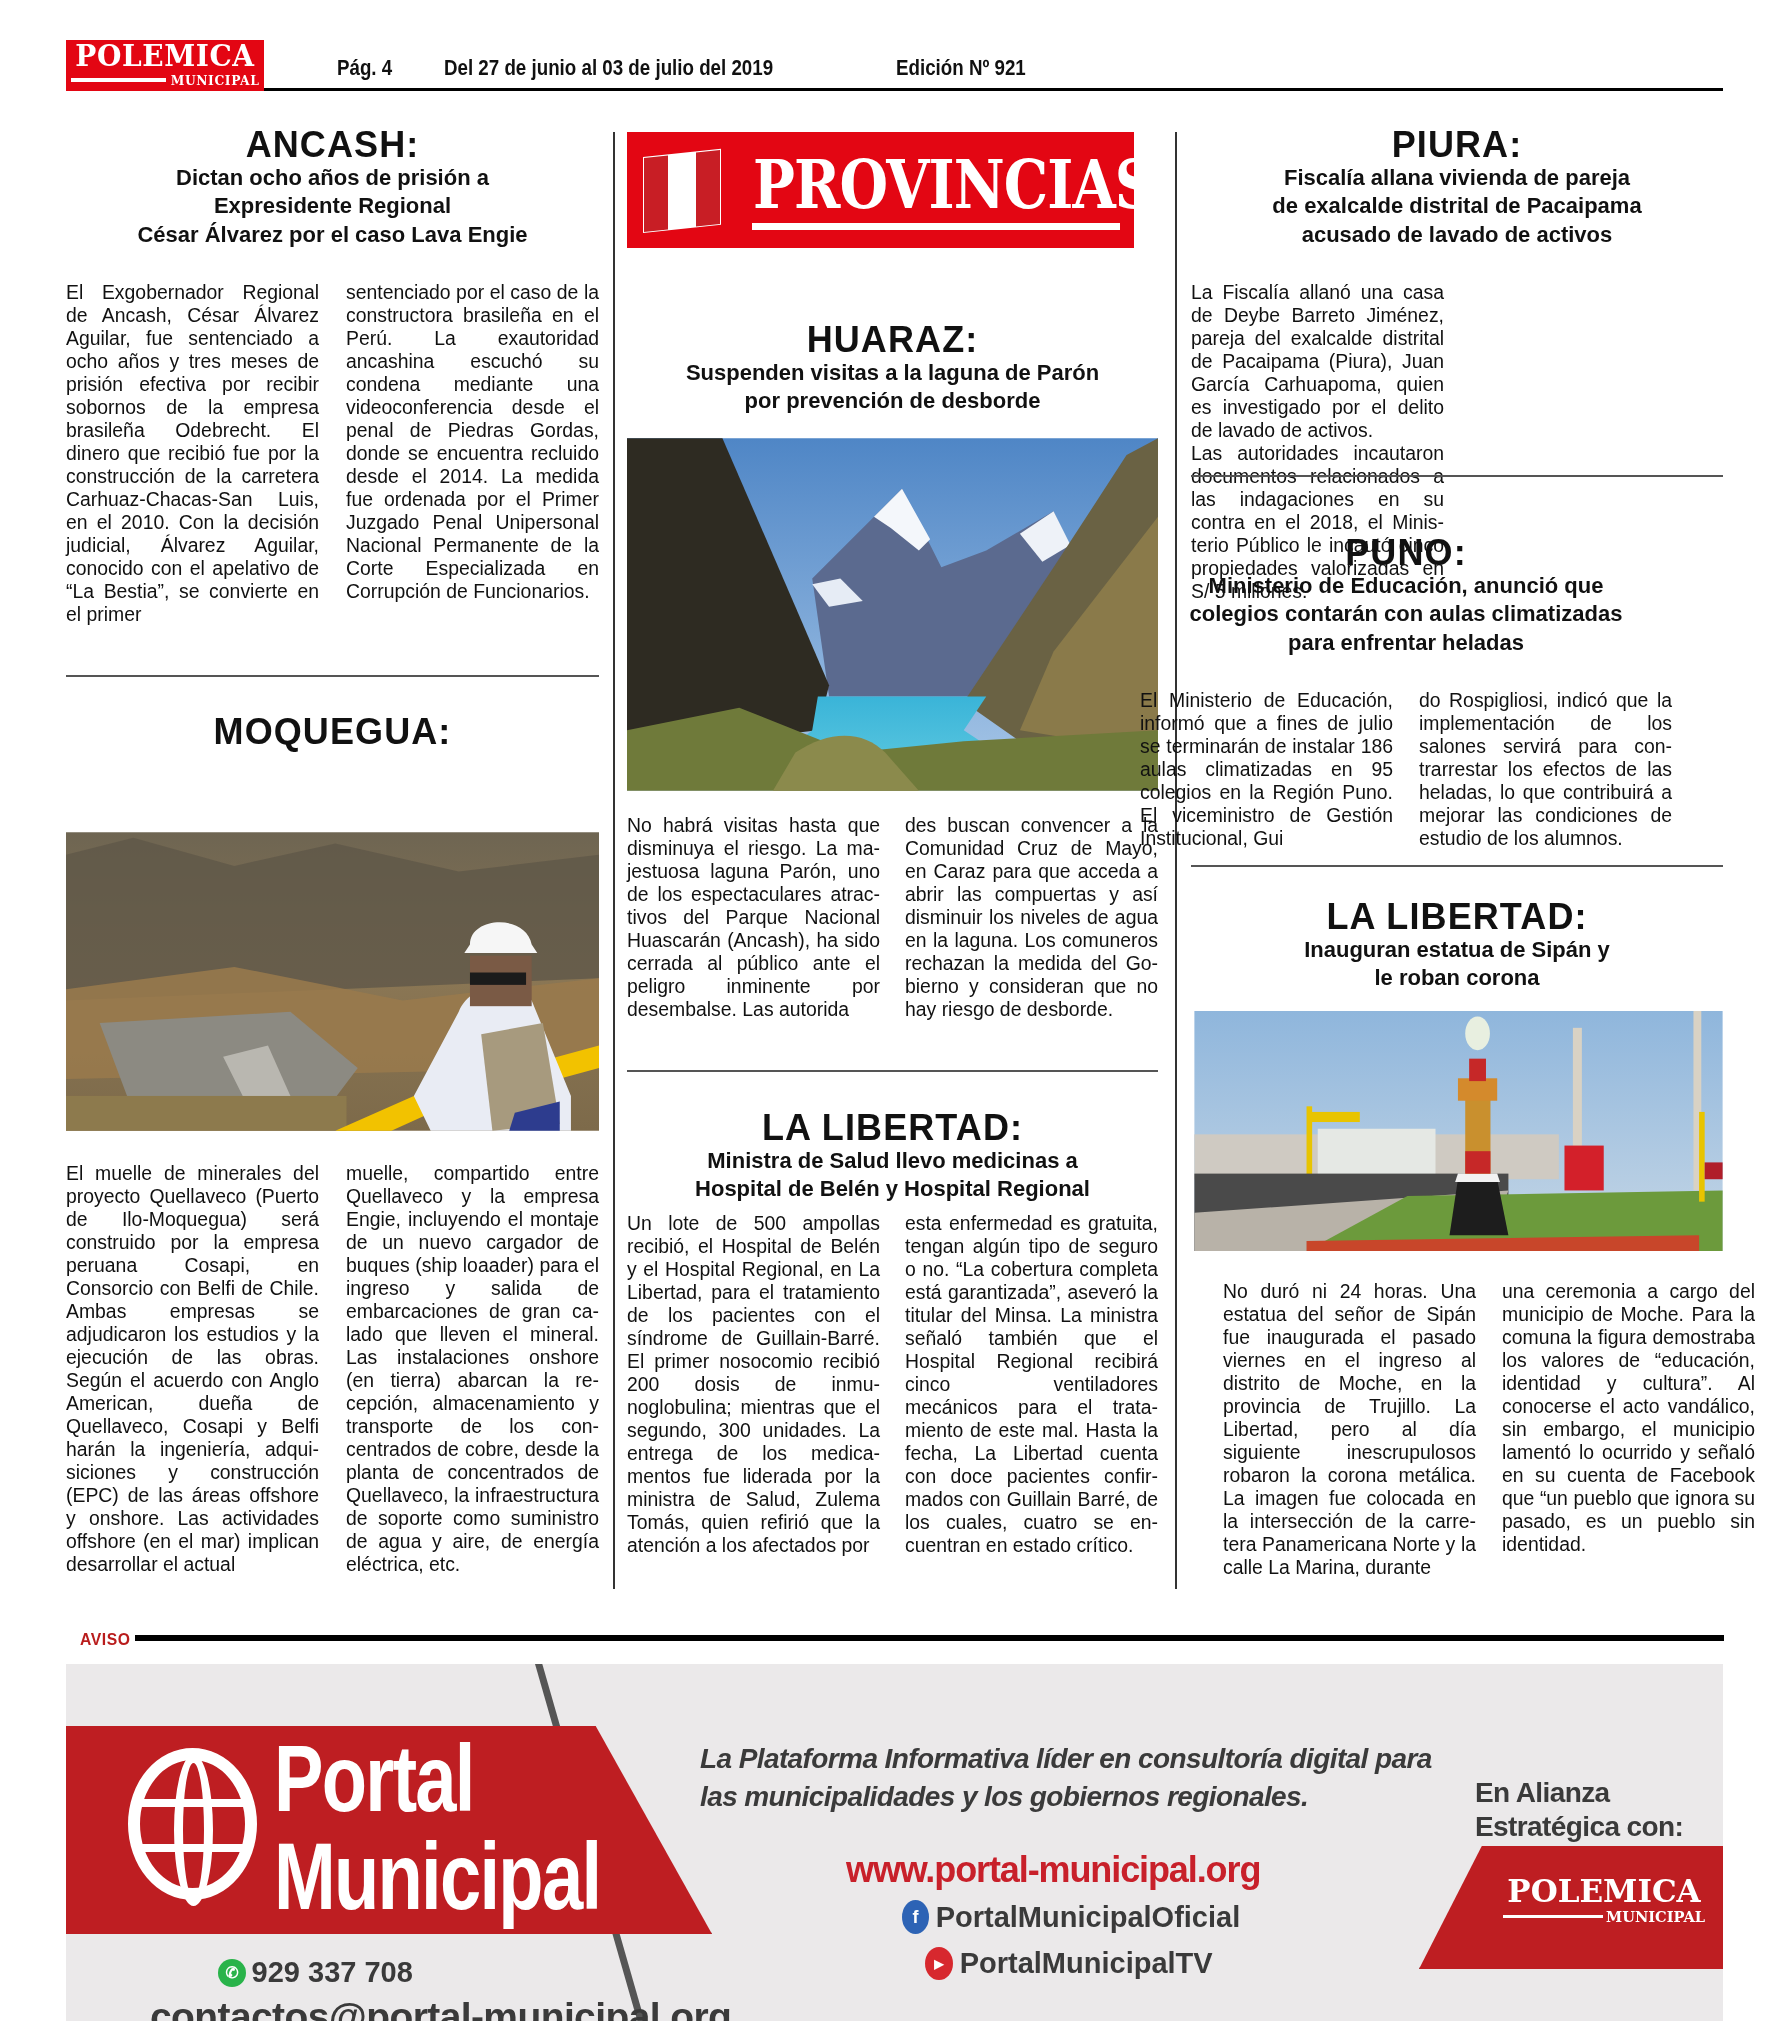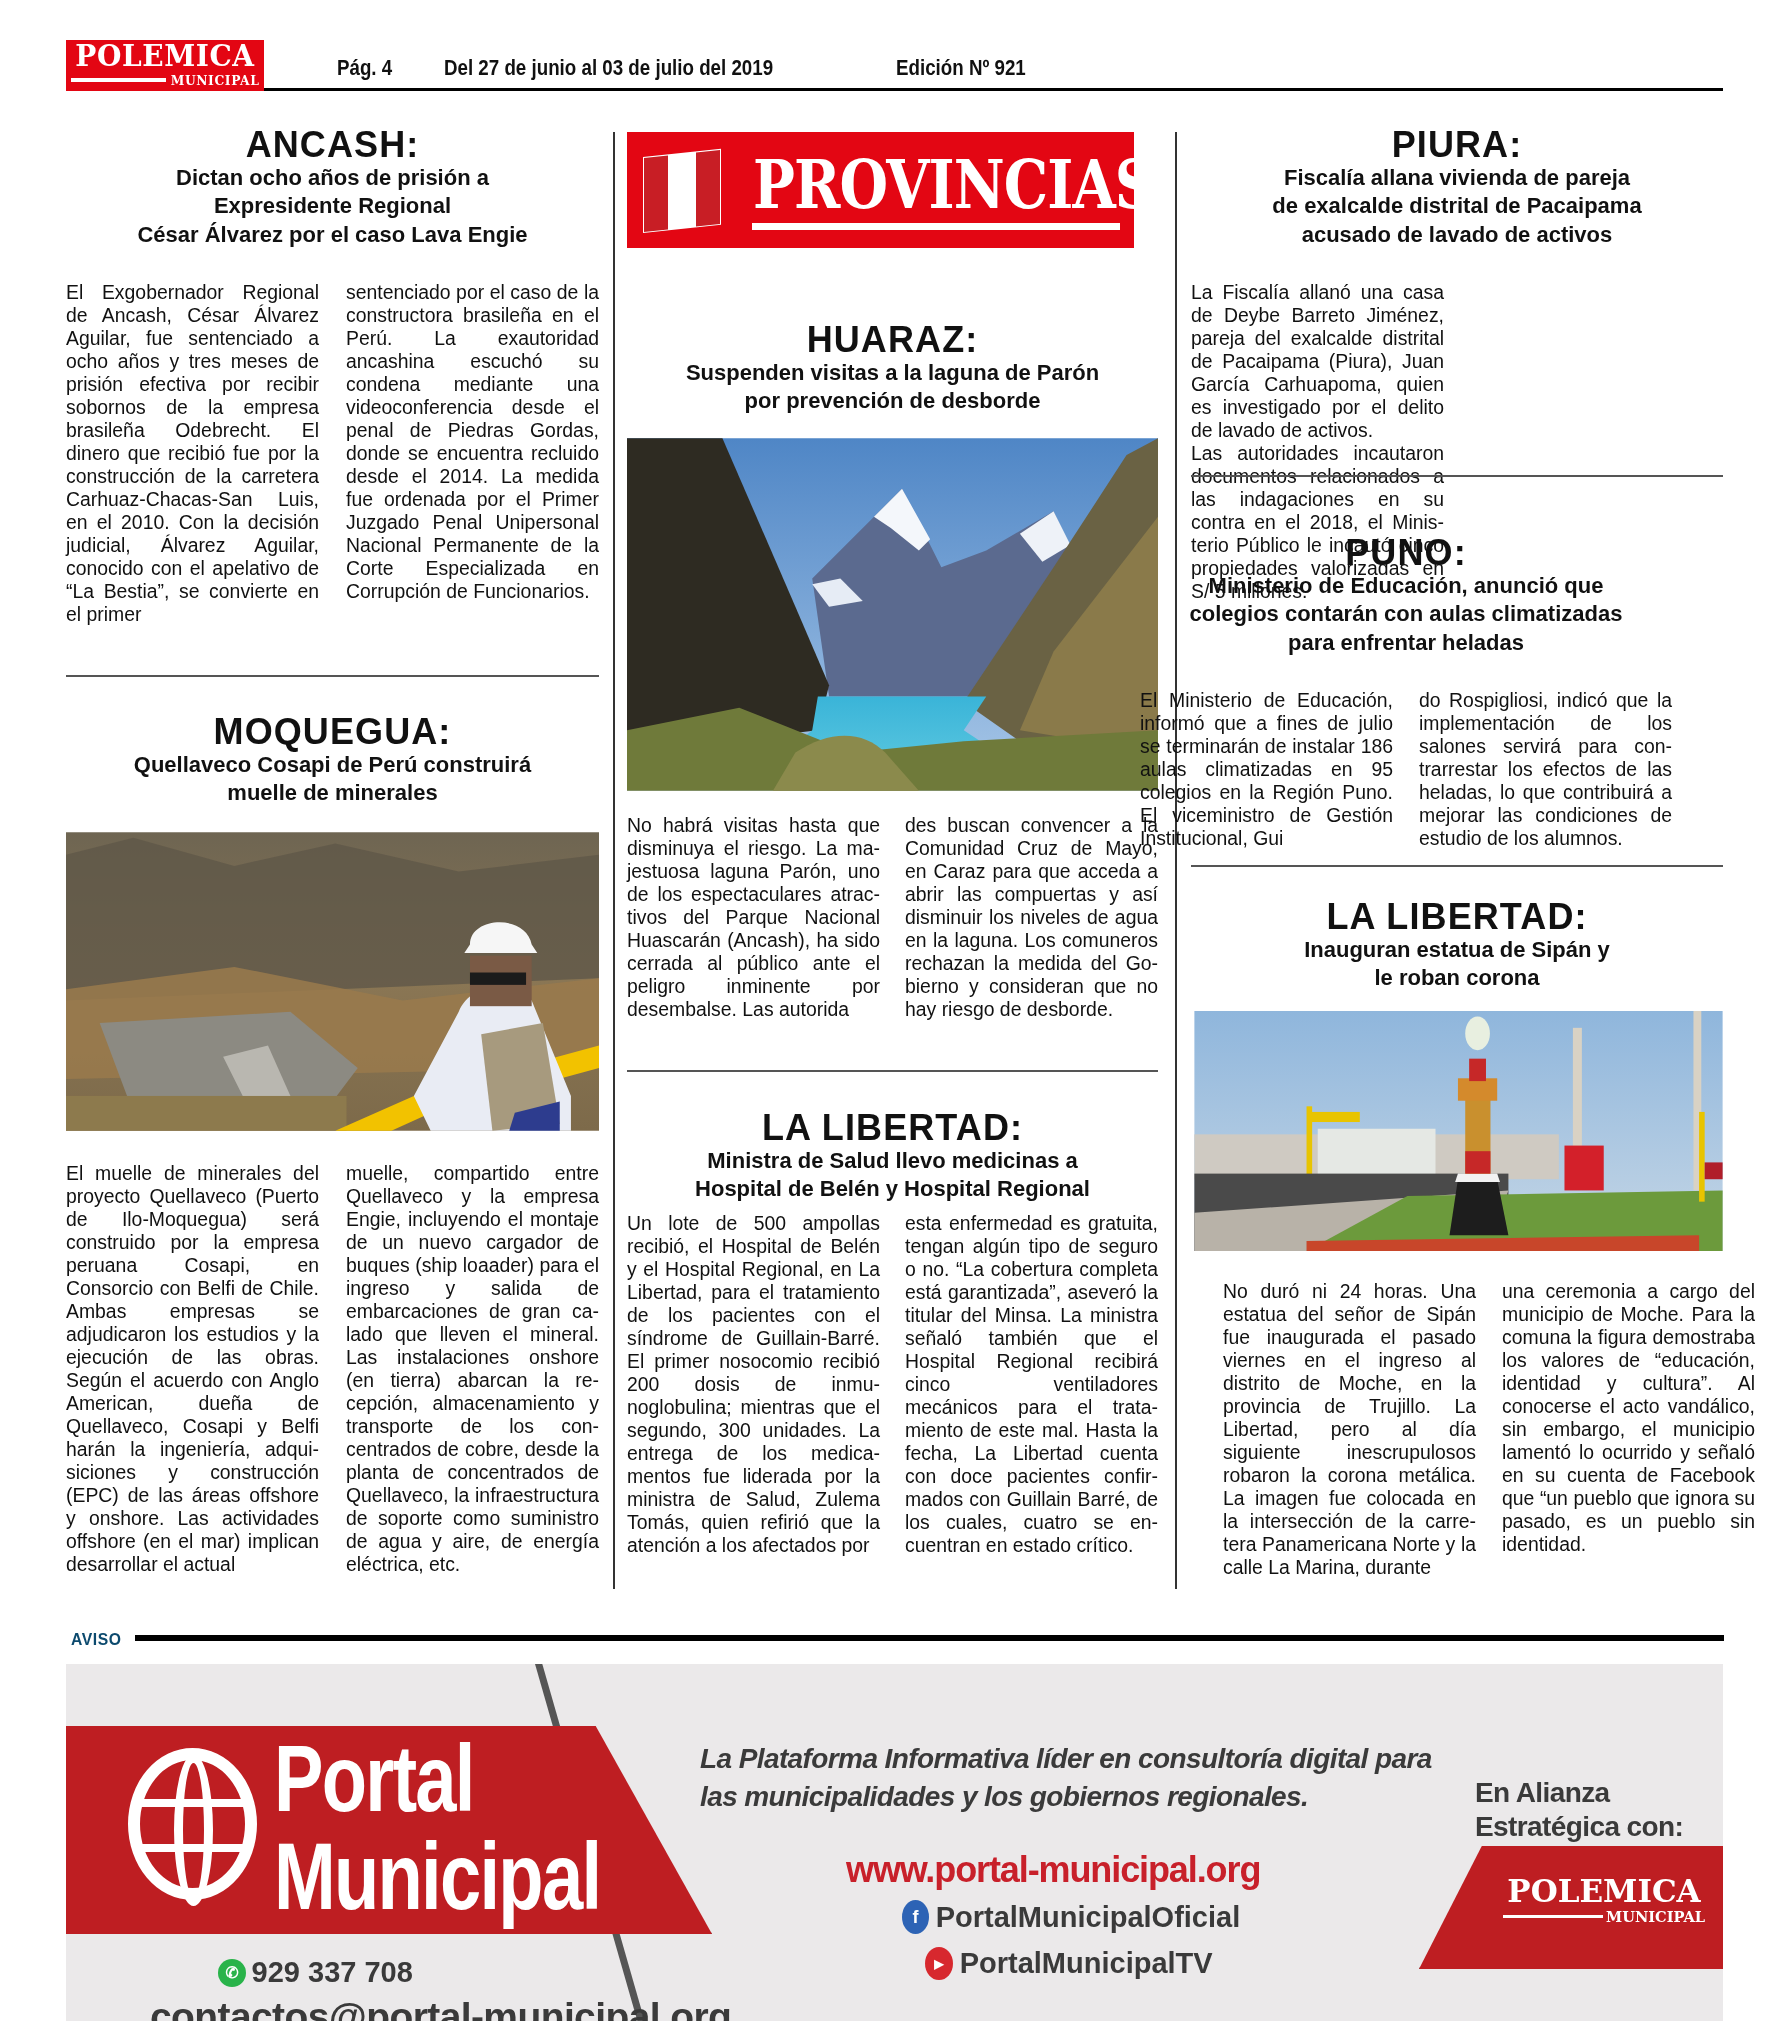--- a/index.html
+++ b/index.html
@@ -34,21 +34,21 @@
   .prov { left: 627px; top: 132px; width: 507px; height: 116px; background: #e30613; }
   .prov .flag { position: absolute; left: 15.7px; top: 21.3px; width: 77px; height: 76px; transform: skewY(-6deg); }
   .prov .flag div { position: absolute; top: 0; height: 100%; }
   .prov .word { position: absolute; left: 126px; top: 12.3px; font-family: "DejaVu Serif", serif; font-weight: bold; font-size: 68px; color: #fff; letter-spacing: -1.1px; transform: scaleX(0.82); transform-origin: left; line-height: 1.2; }
   .prov .underline { position: absolute; left: 125px; top: 91px; width: 368px; height: 6.7px; background: #fff; }
 
   
   .photo { overflow: hidden; }
 
   
-  .aviso-label { left: 71px; top: 1631px; font-size: 15.7px; font-weight: bold; color: #0c4a6e; letter-spacing: 0.6px; }
+  .aviso-label { left: 80px; top: 1631px; font-size: 15.7px; font-weight: bold; color: #b91c1c; letter-spacing: 0.6px; }
   .aviso-line { left: 135px; top: 1635px; width: 1589px; height: 5.6px; background: #000; }
   .ad { left: 66px; top: 1664px; width: 1657px; height: 357px; background: #ebe9ea; overflow: hidden; }
   .ad-text { color: #3a3a3a; font-weight: bold; font-style: italic; }
   .social { display: flex; align-items: center; font-weight: bold; color: #3a3a3a; }
   .circle { border-radius: 50%; display: inline-flex; align-items: center; justify-content: center; color: #fff; font-weight: bold; }
 </style>
 </head>
 <body>
 
 <div class="abs logo">
@@ -78,24 +78,20 @@
   <div class="cols2" style="margin-top:31px;">
     <div class="col">El Exgobernador Regional de Ancash, César Álvarez Aguilar, fue sentenciado a ocho años y tres meses de prisión efectiva por recibir sobornos de la empresa brasileña Odebrecht. El dinero que recibió fue por la construcción de la carre­tera Carhuaz-Chacas-San Luis, en el 2010. Con la decisión judicial, Álvarez Aguilar, conocido con el apelativo de “La Bestia”, se convierte en el primer</div>
     <div class="col">sentenciado por el caso de la constructora brasileña en el Perú. La exautori­dad ancashina escuchó su condena mediante una videoconferencia desde el penal de Piedras Gor­das, donde se encuentra recluido desde el 2014. La medida fue ordenada por el Primer Juzgado Penal Unipersonal Nacional Per­manente de la Corte Espe­cializada en Corrupción de Funcionarios.</div>
   </div>
 </div>
 
 <div class="abs hrule" style="left:66px; top:675px; width:533px;"></div>
 
 <div class="abs" style="left:66px; top:713px; width:533px;">
   <div class="region">MOQUEGUA:</div>
-  <div class="subhead">
-    <div>Quellaveco Cosapi de Perú construirá</div>
-    <div>muelle de minerales</div>
-  </div>
 </div>
 <div class="abs photo" style="left:66px; top:832px; width:533px; height:299px;">
   <svg width="533" height="299" viewBox="0 0 950 532">
     <defs>
       <linearGradient id="mq-sky" x1="0" y1="0" x2="0" y2="1">
         <stop offset="0" stop-color="#6e6552"></stop>
           <stop offset="0.5" stop-color="#8a7654"></stop>
           <stop offset="1" stop-color="#7d6a4a"></stop>
       </linearGradient>
     </defs>

